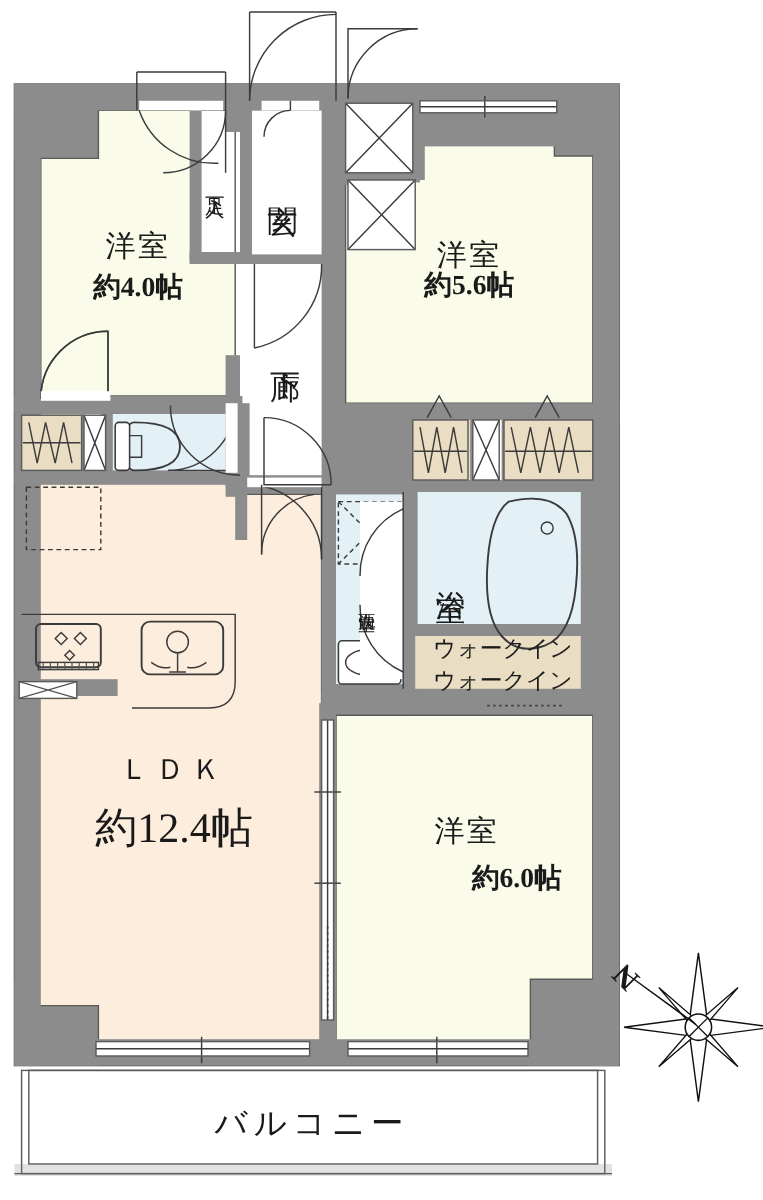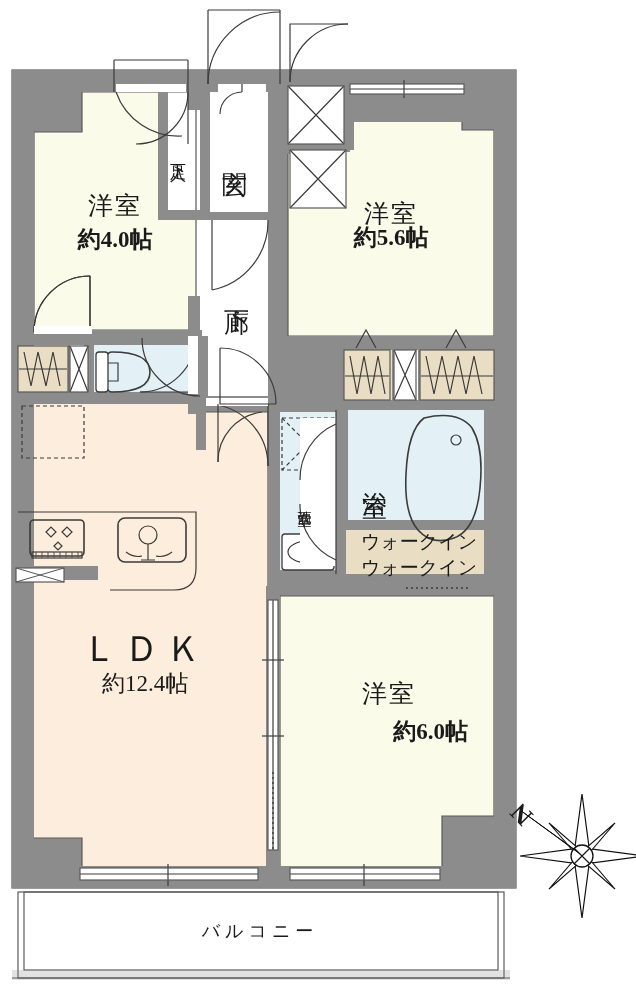--- a/index.html
+++ b/index.html
@@ -7,23 +7,23 @@
   body{width:636px;height:1000px;position:relative;overflow:hidden;
        font-family:"Liberation Serif","DejaVu Serif",serif;}
   #plan{position:absolute;left:0;top:0;width:636px;height:1000px;}
   .lbl{position:absolute;text-align:center;color:#1a1a1a;line-height:1.08;
        white-space:nowrap;pointer-events:none;font-family:"Liberation Serif","DejaVu Serif",serif;}
   .vlbl{writing-mode:vertical-rl;text-orientation:upright;white-space:nowrap;line-height:1.0;}
   .nm{font-size:25px;letter-spacing:2px;}
   .sz{font-size:23px;letter-spacing:0px;font-weight:bold;}
   .sm{font-size:16px;letter-spacing:1px;}
   .xs{font-size:14px;letter-spacing:1px;}
-  .ldkname{font-size:36px;letter-spacing:6px;}
-  .ldksz{font-size:23px;}
-  .balc{font-size:18px;letter-spacing:5px;}
+  .ldkname{font-size:24px;letter-spacing:6px;}
+  .ldksz{font-size:35px;}
+  .balc{font-size:27px;letter-spacing:5px;}
 </style>
 </head>
 <body>
 
 <svg id="plan" viewBox="0 0 636 1000" xmlns="http://www.w3.org/2000/svg">
   <defs>
     <style>
       .w  { fill:#8c8c8c; }
       .rm { fill:#fbfbe9; }
       .ldk{ fill:#fdeddc; }

